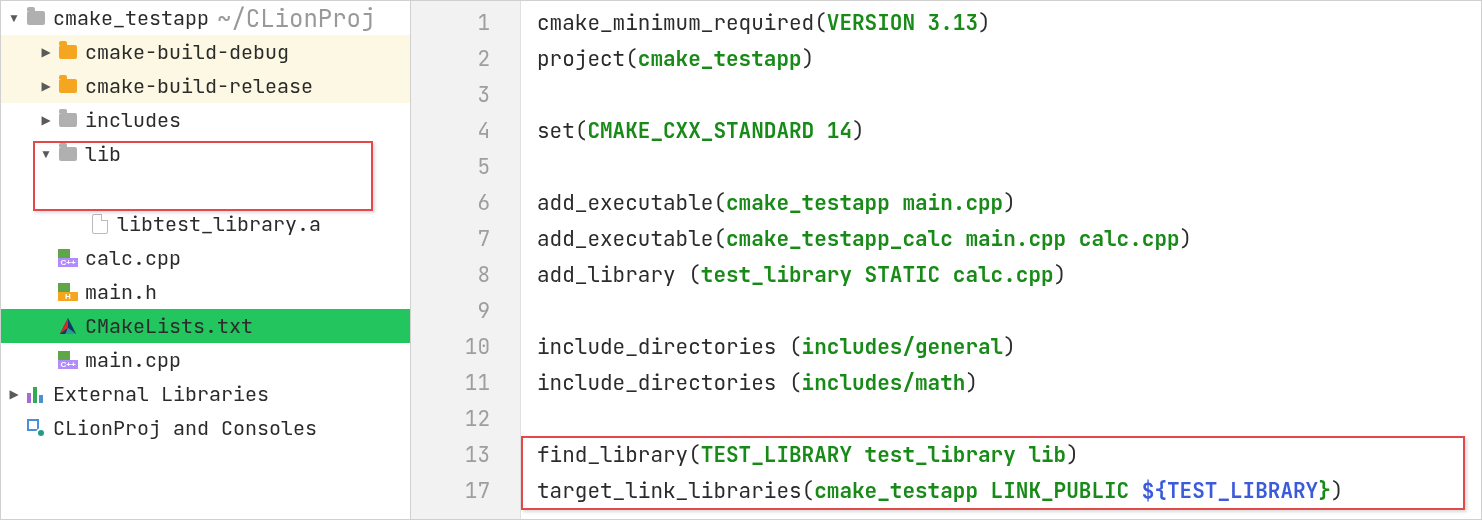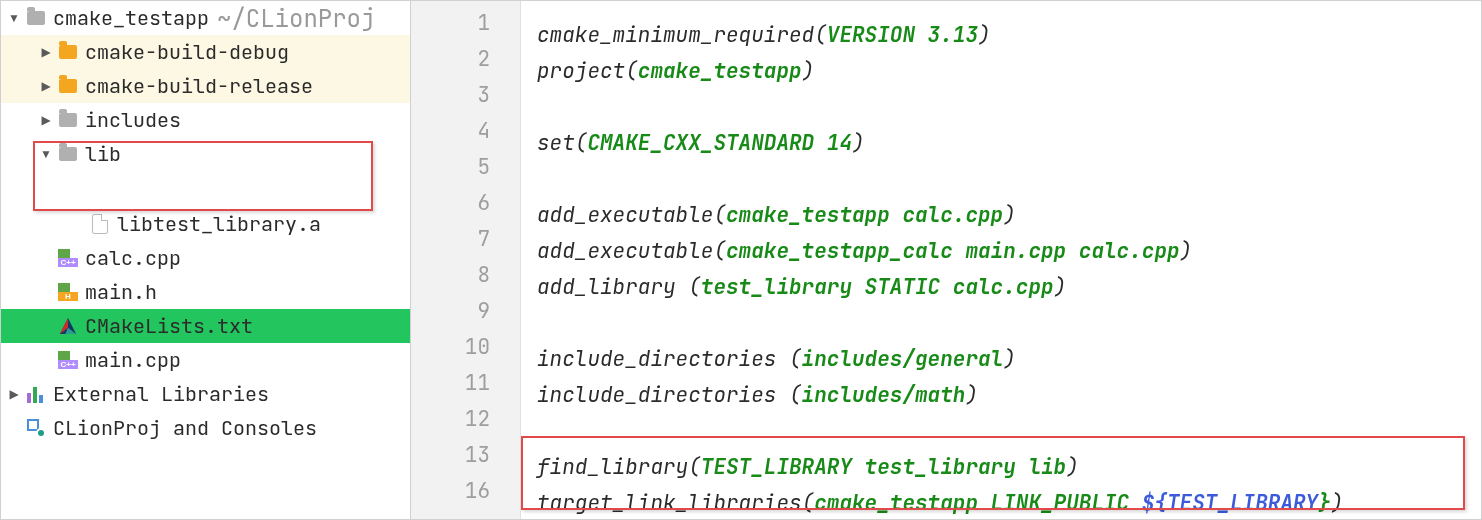--- a/index.html
+++ b/index.html
@@ -40,21 +40,21 @@
   .ico-extlib span:nth-child(2){height:16px;background:#34a853;}
   .ico-extlib span:nth-child(3){height:8px;background:#4a90d9;}
   .ico-scratch{ width:18px;height:18px;position:relative;}
   .ico-scratch .sq{width:12px;height:12px;border:2px solid #4a90d9;position:absolute;top:0;left:0;}
   .ico-scratch .cl{width:10px;height:10px;border-radius:50%;background:#1e9e8a;position:absolute;bottom:-1px;right:-1px;border:2px solid #fff;}
 
   
   .editor { flex:1; display:flex; font-family:"JetBrains Mono","Consolas",monospace; font-size:21px; position:relative; }
   .gutter { width:110px; background:#f2f2f2; border-right:1px solid #e0e0e0; text-align:right; color:#9e9e9e; padding-top:4px; }
   .gutter div { height:36px; line-height:36px; padding-right:30px; }
-  .code-area { flex:1; padding-top:16px; padding-left:16px; color:#2b2b2b; position:relative;font-style:italic; }
+  .code-area { flex:1; padding-top:4px; padding-left:16px; color:#2b2b2b; position:relative; }
   .code-area .line { height:36px; line-height:36px; white-space:pre; }
   .kw { color:#178a17; font-weight:bold; }
   .var { color:#3b5bdb; font-weight:bold; }
   .brace { color:#178a17; font-weight:bold; }
 
   .editor-highlight { position:absolute; border:2px solid #e24a4a; box-shadow: 2px 2px 3px rgba(0,0,0,.15); pointer-events:none; }
 </style>
 </head>
 <body>
 
@@ -178,29 +178,29 @@
         <div>4</div>
         <div>5</div>
         <div>6</div>
         <div>7</div>
         <div>8</div>
         <div>9</div>
         <div>10</div>
         <div>11</div>
         <div>12</div>
         <div>13</div>
-        <div>16</div>
+        <div>17</div>
       </div>
     <div class="code-area" id="code-area">
       <div class="line"><span>cmake_minimum_required(</span><span class="kw">VERSION 3.13</span><span>)</span></div>
         <div class="line"><span>project(</span><span class="kw">cmake_testapp</span><span>)</span></div>
         <div class="line"><span></span></div>
         <div class="line"><span>set(</span><span class="kw">CMAKE_CXX_STANDARD 14</span><span>)</span></div>
         <div class="line"><span></span></div>
-        <div class="line"><span>add_executable(</span><span class="kw">cmake_testapp calc.cpp</span><span>)</span></div>
+        <div class="line"><span>add_executable(</span><span class="kw">cmake_testapp main.cpp</span><span>)</span></div>
         <div class="line"><span>add_executable(</span><span class="kw">cmake_testapp_calc main.cpp calc.cpp</span><span>)</span></div>
         <div class="line"><span>add_library (</span><span class="kw">test_library STATIC calc.cpp</span><span>)</span></div>
         <div class="line"><span></span></div>
         <div class="line"><span>include_directories (</span><span class="kw">includes/general</span><span>)</span></div>
         <div class="line"><span>include_directories (</span><span class="kw">includes/math</span><span>)</span></div>
         <div class="line"><span></span></div>
         <div class="line"><span>find_library(</span><span class="kw">TEST_LIBRARY test_library lib</span><span>)</span></div>
         <div class="line"><span>target_link_libraries(</span><span class="kw">cmake_testapp LINK_PUBLIC </span><span class="var">${</span><span class="var">TEST_LIBRARY</span><span class="brace">}</span><span>)</span></div>
         <div class="editor-highlight" style="left:0px; top:435px; width:944px; height:74px;"></div>
     </div>

